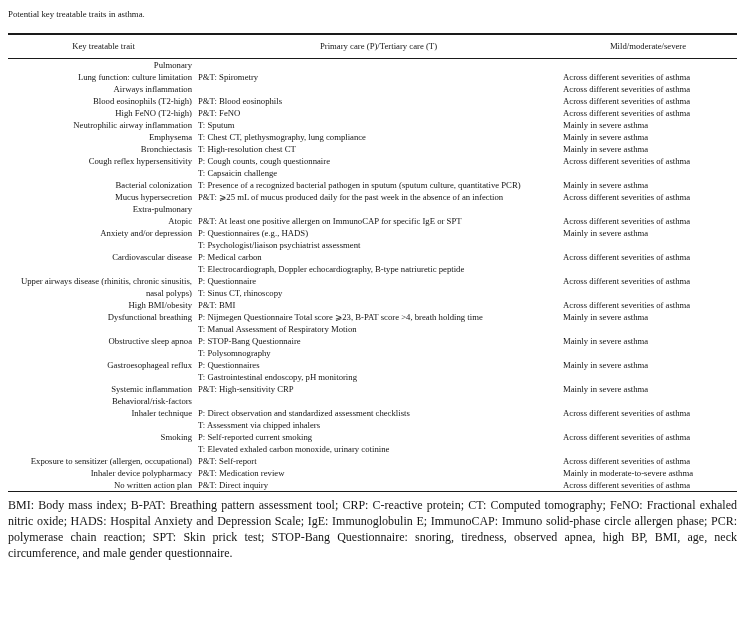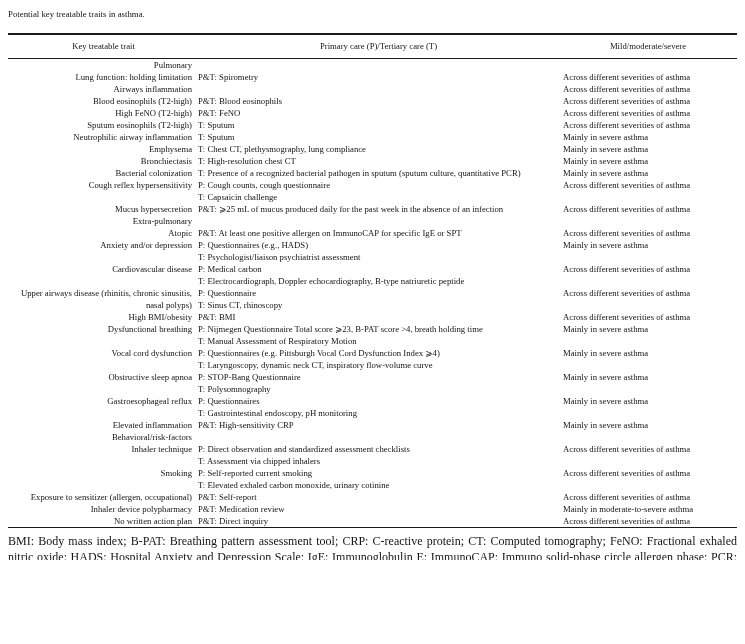--- a/index.html
+++ b/index.html
@@ -79,21 +79,21 @@
         <th>Mild/moderate/severe</th>
       </tr>
     </thead>
     <tbody>
         <tr>
           <td class="trait indent-0">Pulmonary</td>
           <td></td>
           <td></td>
         </tr>
         <tr>
-          <td class="trait indent-1">Lung function: holding limitation</td>
+          <td class="trait indent-1">Lung function: culture limitation</td>
           <td>
             <div class="care-line">P&amp;T: Spirometry</div>
           </td>
           <td>Across different severities of asthma</td>
         </tr>
         <tr>
           <td class="trait indent-2">Airways inflammation</td>
           <td></td>
           <td>Across different severities of asthma</td>
         </tr>
@@ -105,63 +105,56 @@
           <td>Across different severities of asthma</td>
         </tr>
         <tr>
           <td class="trait indent-2">High FeNO (T2-high)</td>
           <td>
             <div class="care-line">P&amp;T: FeNO</div>
           </td>
           <td>Across different severities of asthma</td>
         </tr>
         <tr>
-          <td class="trait indent-2">Sputum eosinophils (T2-high)</td>
+          <td class="trait indent-2">Neutrophilic airway inflammation</td>
           <td>
             <div class="care-line">T: Sputum</div>
           </td>
-          <td>Across different severities of asthma</td>
-        </tr>
-        <tr>
-          <td class="trait indent-2">Neutrophilic airway inflammation</td>
-          <td>
-            <div class="care-line">T: Sputum</div>
-          </td>
           <td>Mainly in severe asthma</td>
         </tr>
         <tr>
           <td class="trait indent-1">Emphysema</td>
           <td>
             <div class="care-line">T: Chest CT, plethysmography, lung compliance</div>
           </td>
           <td>Mainly in severe asthma</td>
         </tr>
         <tr>
           <td class="trait indent-1">Bronchiectasis</td>
           <td>
             <div class="care-line">T: High-resolution chest CT</div>
-          </td>
-          <td>Mainly in severe asthma</td>
-        </tr>
-        <tr>
-          <td class="trait indent-1">Bacterial colonization</td>
-          <td>
-            <div class="care-line">T: Presence of a recognized bacterial pathogen in sputum (sputum culture, quantitative PCR)</div>
           </td>
           <td>Mainly in severe asthma</td>
         </tr>
         <tr>
           <td class="trait indent-1">Cough reflex hypersensitivity</td>
           <td>
             <div class="care-line">P: Cough counts, cough questionnaire</div>
             <div class="care-line">T: Capsaicin challenge</div>
           </td>
           <td>Across different severities of asthma</td>
         </tr>
         <tr>
+          <td class="trait indent-1">Bacterial colonization</td>
+          <td>
+            <div class="care-line">T: Presence of a recognized bacterial pathogen in sputum (sputum culture, quantitative PCR)</div>
+          </td>
+          <td>Mainly in severe asthma</td>
+        </tr>
+        <tr>
           <td class="trait indent-1">Mucus hypersecretion</td>
           <td>
             <div class="care-line">P&amp;T: ⩾25 mL of mucus produced daily for the past week in the absence of an infection</div>
           </td>
           <td>Across different severities of asthma</td>
         </tr>
         <tr>
           <td class="trait indent-0">Extra-pulmonary</td>
           <td></td>
           <td></td>
@@ -206,45 +199,37 @@
         </tr>
         <tr>
           <td class="trait indent-0">Dysfunctional breathing</td>
           <td>
             <div class="care-line">P: Nijmegen Questionnaire Total score ⩾23, B-PAT score &gt;4, breath holding time</div>
             <div class="care-line">T: Manual Assessment of Respiratory Motion</div>
           </td>
           <td>Mainly in severe asthma</td>
         </tr>
         <tr>
-          <td class="trait indent-0">Vocal cord dysfunction</td>
-          <td>
-            <div class="care-line">P: Questionnaires (e.g. Pittsburgh Vocal Cord Dysfunction Index ⩾4)</div>
-            <div class="care-line">T: Laryngoscopy, dynamic neck CT, inspiratory flow-volume curve</div>
-          </td>
-          <td>Mainly in severe asthma</td>
-        </tr>
-        <tr>
           <td class="trait indent-0">Obstructive sleep apnoa</td>
           <td>
             <div class="care-line">P: STOP-Bang Questionnaire</div>
             <div class="care-line">T: Polysomnography</div>
           </td>
           <td>Mainly in severe asthma</td>
         </tr>
         <tr>
           <td class="trait indent-0">Gastroesophageal reflux</td>
           <td>
             <div class="care-line">P: Questionnaires</div>
             <div class="care-line">T: Gastrointestinal endoscopy, pH monitoring</div>
           </td>
           <td>Mainly in severe asthma</td>
         </tr>
         <tr>
-          <td class="trait indent-0">Elevated inflammation</td>
+          <td class="trait indent-0">Systemic inflammation</td>
           <td>
             <div class="care-line">P&amp;T: High-sensitivity CRP</div>
           </td>
           <td>Mainly in severe asthma</td>
         </tr>
         <tr>
           <td class="trait indent-0">Behavioral/risk-factors</td>
           <td></td>
           <td></td>
         </tr>

